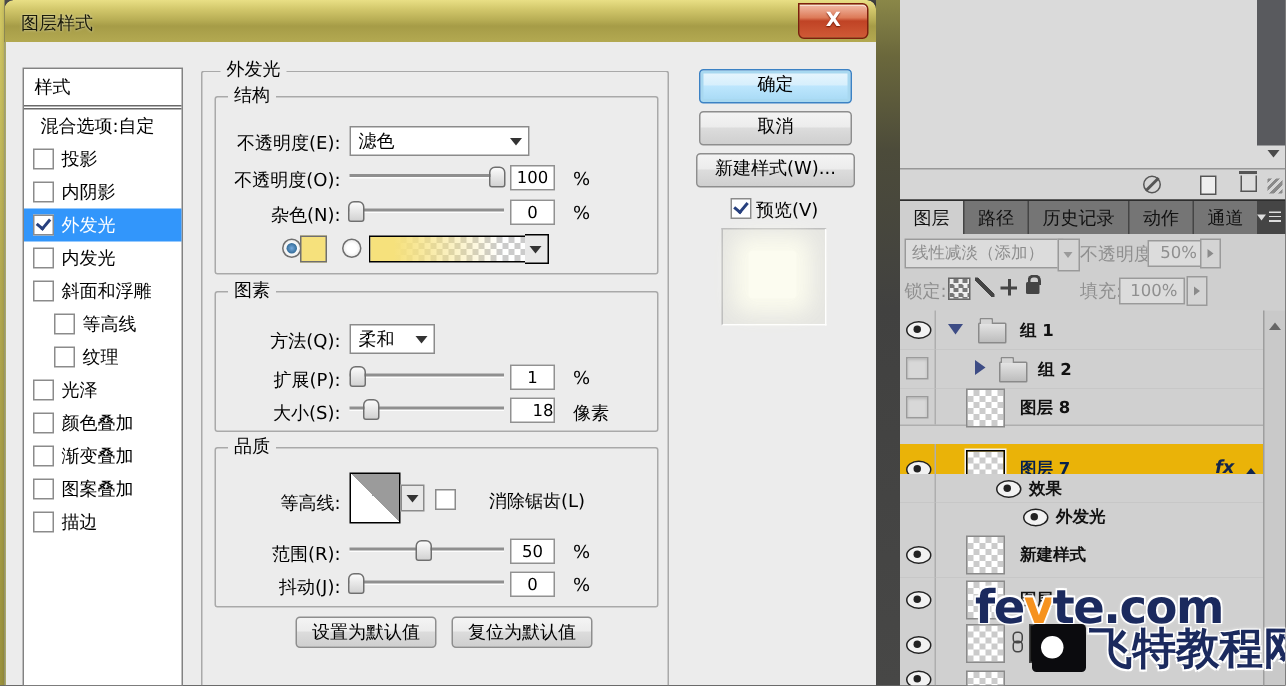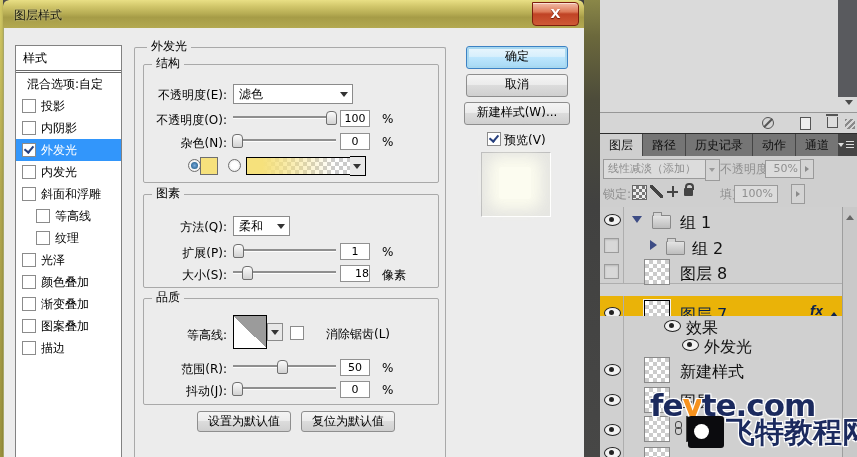--- a/index.html
+++ b/index.html
@@ -83,21 +83,21 @@
   .lk-move{background:linear-gradient(#444,#444) 6px 1px/2px 11px no-repeat,linear-gradient(#444,#444) 1px 6px/11px 2px no-repeat;}
   .lk-lock{top:1px;width:9px;height:8px;background:#444;border-radius:1px;}
   .lk-lock::before{content:'';position:absolute;left:1px;top:-5px;width:5px;height:5px;border:2px solid #444;border-bottom:none;border-radius:4px 4px 0 0;}
   
   .lrow{position:absolute;left:0;width:243px;background:#d0d0d0;border-bottom:1px solid #aeaeae;cursor:pointer;}
   .lrow.sel{background:#eab308;margin-top:13px;}
   .gutter{position:absolute;left:0;top:0;bottom:0;width:23px;border-right:1px solid #aeaeae;}
   .eye{position:absolute;width:15px;height:10px;border:1px solid #222;border-radius:50%;background:#f2f2f2;}
   .eye::after{content:'';position:absolute;left:4px;top:2px;width:5px;height:5px;border-radius:50%;background:#222;}
   .well{position:absolute;left:4px;top:5px;width:13px;height:13px;border:1px solid #9b9b9b;background:#d8d8d8;box-shadow:inset 0 1px 2px rgba(0,0,0,.15);}
-  .lname{position:absolute;font-size:16px;color:#111;white-space:nowrap;}
+  .lname{position:absolute;font-size:11px;color:#111;white-space:nowrap;font-weight:bold;}
   .sel .lname{color:#05204d;}
   .tri{position:absolute;width:0;height:0;}
   .tri.down{border:5px solid transparent;border-top:7px solid #3d4c85;}
   .tri.right{border:5px solid transparent;border-left:7px solid #3d4c85;}
   .folder{position:absolute;width:17px;height:12px;background:linear-gradient(#e3e3e3,#bdbdbd);border:1px solid #8a8a8a;border-radius:1px;}
   .folder::before{content:'';position:absolute;top:-4px;left:0px;width:7px;height:3px;background:#d5d5d5;border:1px solid #8a8a8a;border-bottom:none;border-radius:1px 1px 0 0;}
   .lthumb{position:absolute;width:24px;height:24px;border:1px solid #8a8a8a;}
   .lthumb.selth{border:1px solid #000;outline:1px solid #f0f0f0;}
   .fxbadge{position:absolute;font-size:12px;font-style:italic;font-weight:bold;color:#12254d;}
   .fxarr{position:absolute;width:0;height:0;border:4px solid transparent;border-bottom:5px solid #12254d;}
@@ -317,21 +317,21 @@
       <div class="dcarr"></div>
       <span class="glabel" style="left:120px;top:5px;">不透明度:</span>
       <div class="vbox" style="left:165px;top:4px;width:32px;">50%</div>
       <div class="sidebtn" style="left:200px;top:3px;"></div>
       <span class="glabel" style="left:3px;top:30px;">锁定:</span>
       <span class="lockic lk-checker" style="left:32px;top:29px;"></span>
       <span class="lockic lk-brush" style="left:50px;top:29px;"></span>
       <span class="lockic lk-move" style="left:66px;top:29px;"></span>
       <span class="lockic lk-lock" style="left:84px;top:32px;"></span>
       <span class="glabel" style="left:120px;top:30px;">填充:</span>
-      <div class="vbox" style="left:134px;top:29px;width:38px;">100%</div>
+      <div class="vbox" style="left:146px;top:29px;width:38px;">100%</div>
       <div class="sidebtn" style="left:191px;top:28px;"></div>
     </div>
 
     <div class="lrow" style="top:207px;height:26px;">
       <div class="gutter">
           <span class="eye" style="left:4px;top:7px;"></span>
         </div>
       <span class="tri down" style="left:32px;top:9px;"></span>
       <span class="folder" style="left:52px;top:8px;"></span>
       <span class="lname" style="left:80px;top:6px;">组 1</span>

